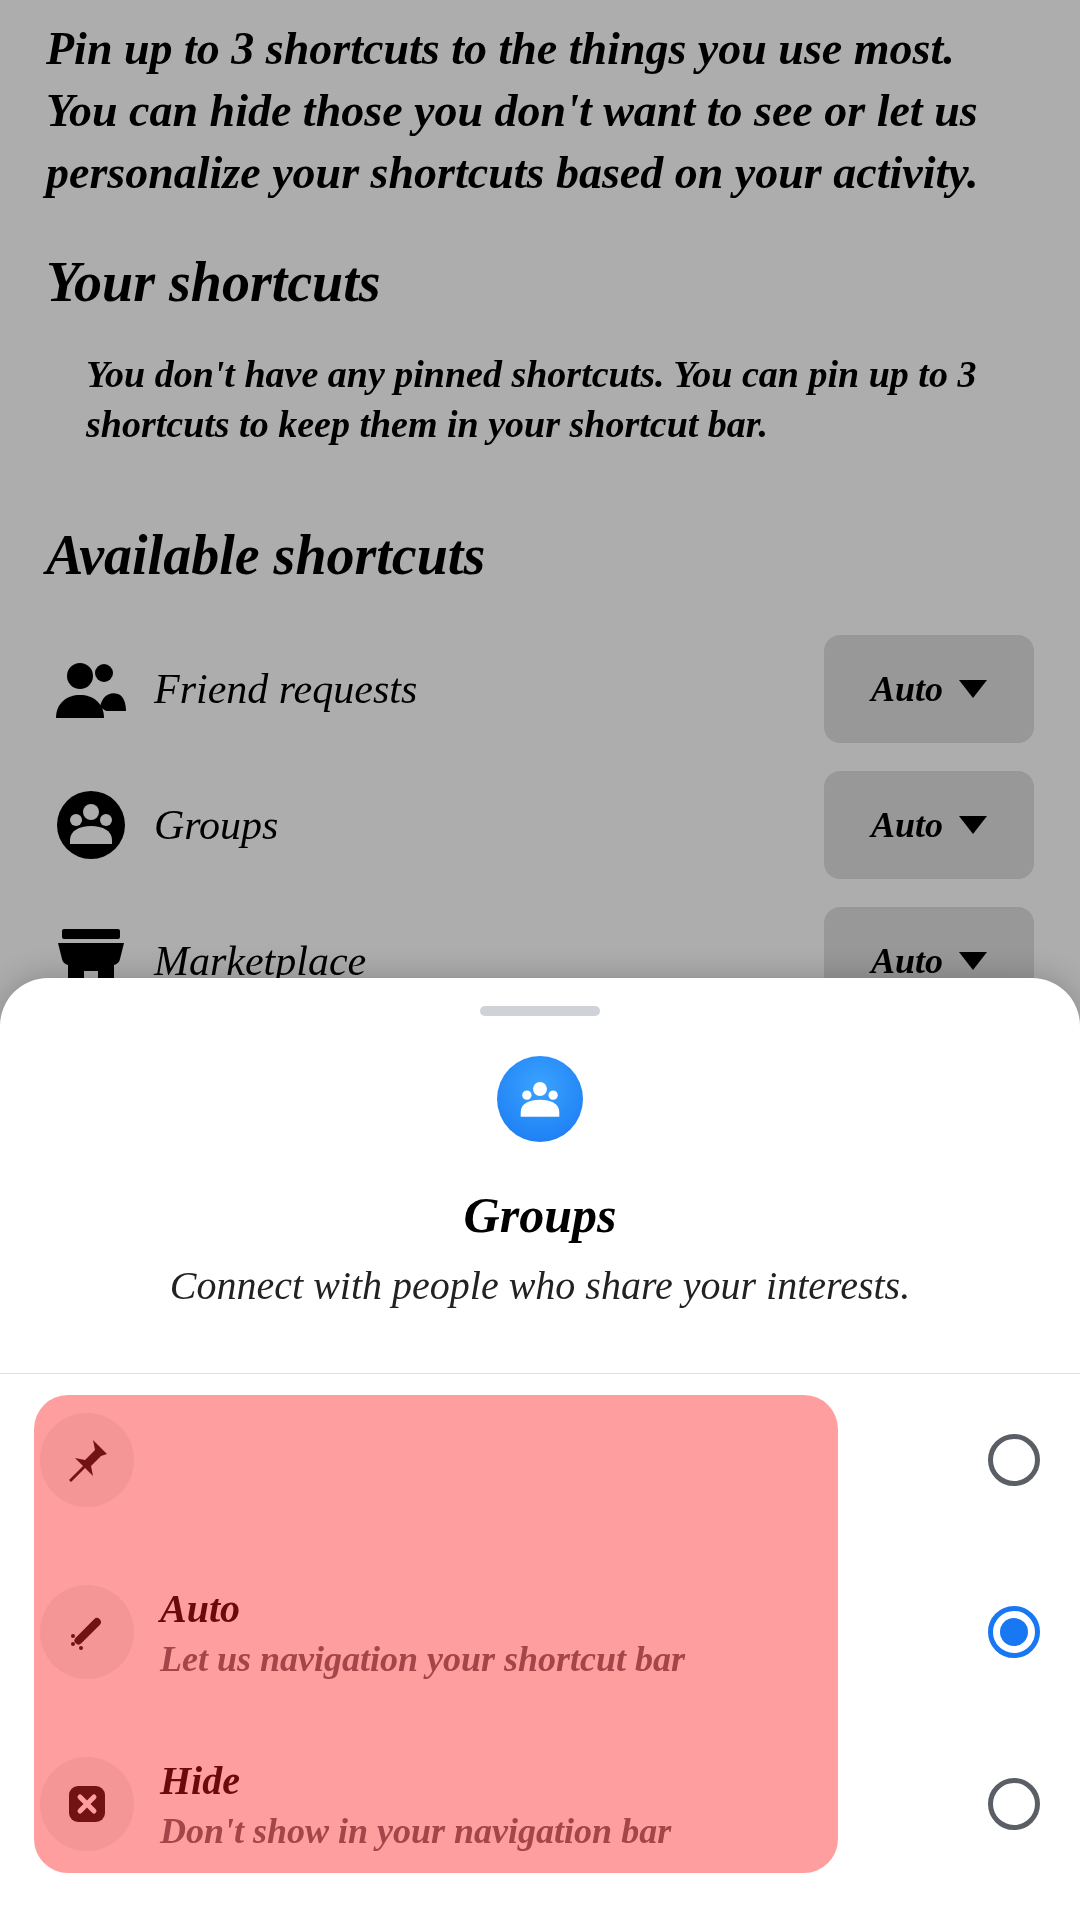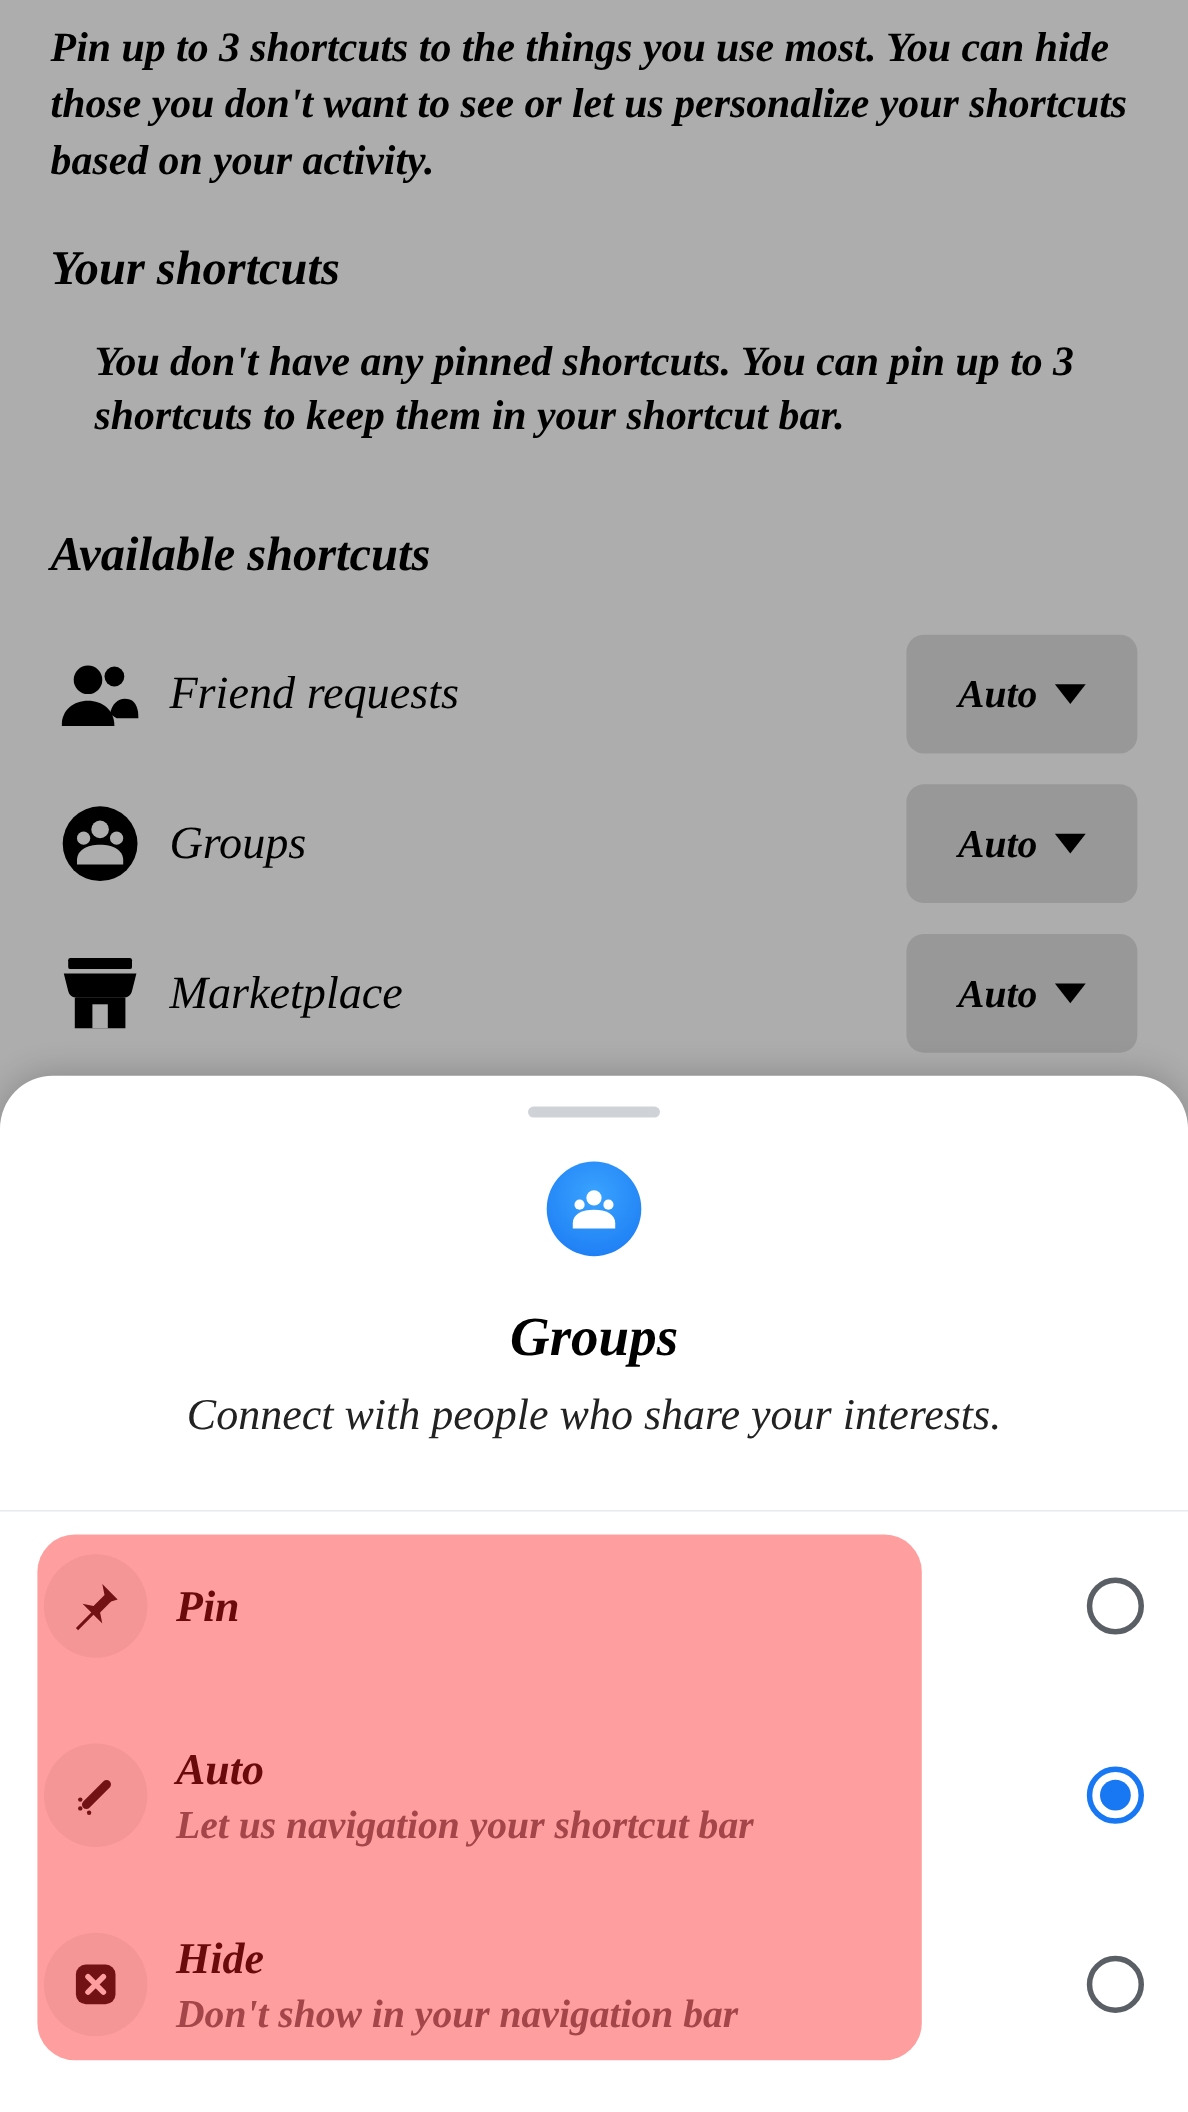--- a/index.html
+++ b/index.html
@@ -1,21 +1,21 @@
 <!DOCTYPE html>
 <html><head>
 <meta charset="utf-8">
 <style>
   * { box-sizing: border-box; margin: 0; padding: 0; }
   html, body { width: 1080px; height: 1920px; overflow: hidden; font-family: Georgia, 'Times New Roman', serif; font-style: italic; background: #fff; }
   .page { width: 1080px; height: 1920px; position: relative; }
   .scrim { position: absolute; inset: 0; background: rgba(0,0,0,0.32); }
   .content { padding: 18px 46px 0 46px; color: #000; }
-  .intro { font-size: 38px; line-height: 1.35; font-weight: 700; margin-bottom: 46px; }
-  .section-h { font-size: 44px; font-weight: 900; margin-bottom: 34px; }
+  .intro { font-size: 46px; line-height: 1.35; font-weight: 700; margin-bottom: 46px; }
+  .section-h { font-size: 56px; font-weight: 900; margin-bottom: 34px; }
   .empty { font-size: 38px; line-height: 1.3; font-weight: 700; padding-left: 40px; margin-bottom: 74px; margin-top: 36px; }
   .shortcut-row { display: flex; align-items: center; height: 136px; }
   .sc-icon { width: 90px; display:flex; align-items:center; justify-content:center; }
   .sc-label { flex: 1; font-size: 42px; font-weight: 400; padding-left: 18px; }
   .sc-btn { width: 210px; height: 108px; background: rgba(0,0,0,0.12); border-radius: 16px; display:flex; align-items:center; justify-content:center; gap:16px; font-size: 36px; font-weight: 700; }
   .caret-down { width:0; height:0; border-left:14px solid transparent; border-right:14px solid transparent; border-top:18px solid #000; }
   .sheet { position:absolute; left:0; right:0; bottom:0; top: 978px; background:#fff; border-top-left-radius: 48px; border-top-right-radius: 48px; box-shadow: 0 -2px 30px rgba(0,0,0,0.2); }
   .grabber { width: 120px; height: 10px; background:#cfd3d8; border-radius: 6px; margin: 28px auto 0 auto; }
   .sheet-head { text-align:center; padding: 40px 40px 30px 40px; }
   .sheet-icon { width: 86px; height:86px; border-radius:50%; margin: 0 auto 44px auto; background: radial-gradient(circle at 50% 35%, #3aa3ff, #1877f2); display:flex; align-items:center; justify-content:center; }
@@ -122,21 +122,20 @@
     </div>
     <div class="divider"></div>
     <div class="options">
       <div class="opt">
         <div class="opt-icon">
           <svg width="48" height="48" viewBox="0 0 48 48">
               <path fill="#1c1e21" d="M30 4l14 14-6 2-10 10 2 10-8-8L8 46l-2-2 14-14-8-8 10 2 10-10z"></path>
             </svg>
         </div>
         <div class="opt-text">
-          <div class="opt-title">Pin</div>
         </div>
         <div class="radio"></div>
       </div>
 
       <div class="opt">
         <div class="opt-icon">
           <svg width="48" height="48" viewBox="0 0 48 48">
               <g fill="#1c1e21">
                 <rect x="20" y="6" width="8" height="34" rx="4" transform="rotate(45 24 24)"></rect>
                 <circle cx="10" cy="36" r="2"></circle>

